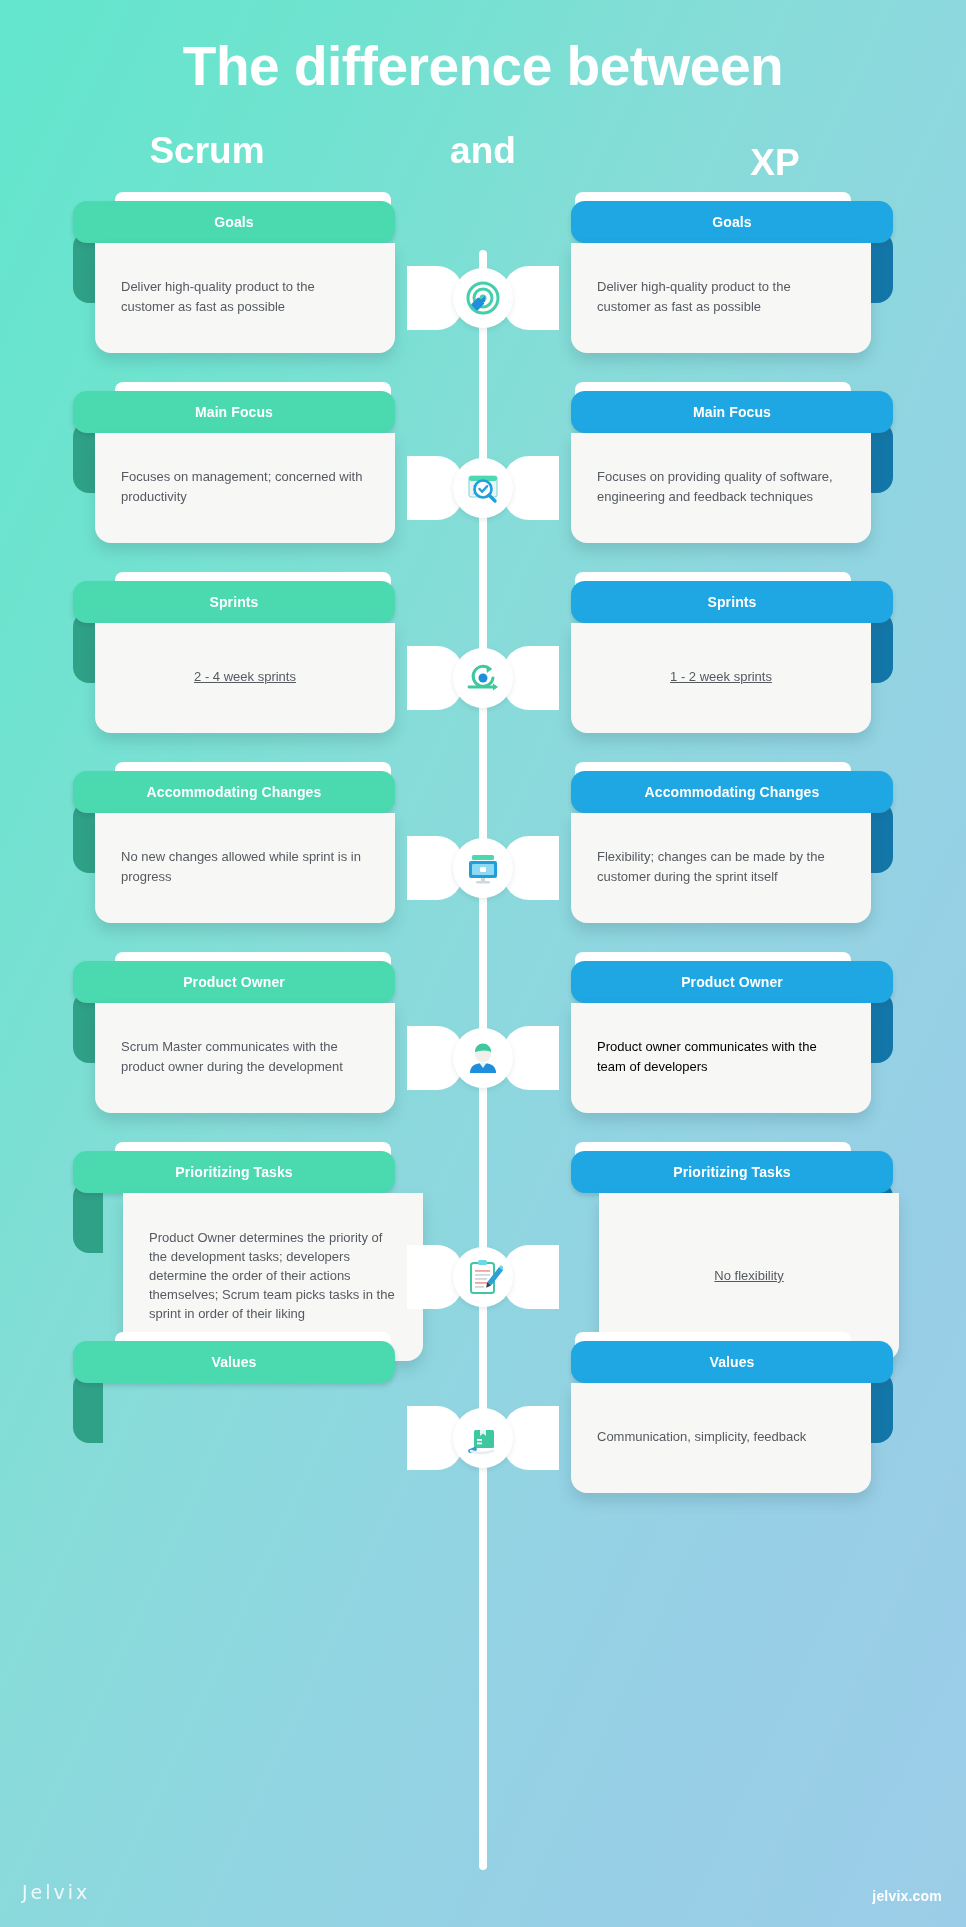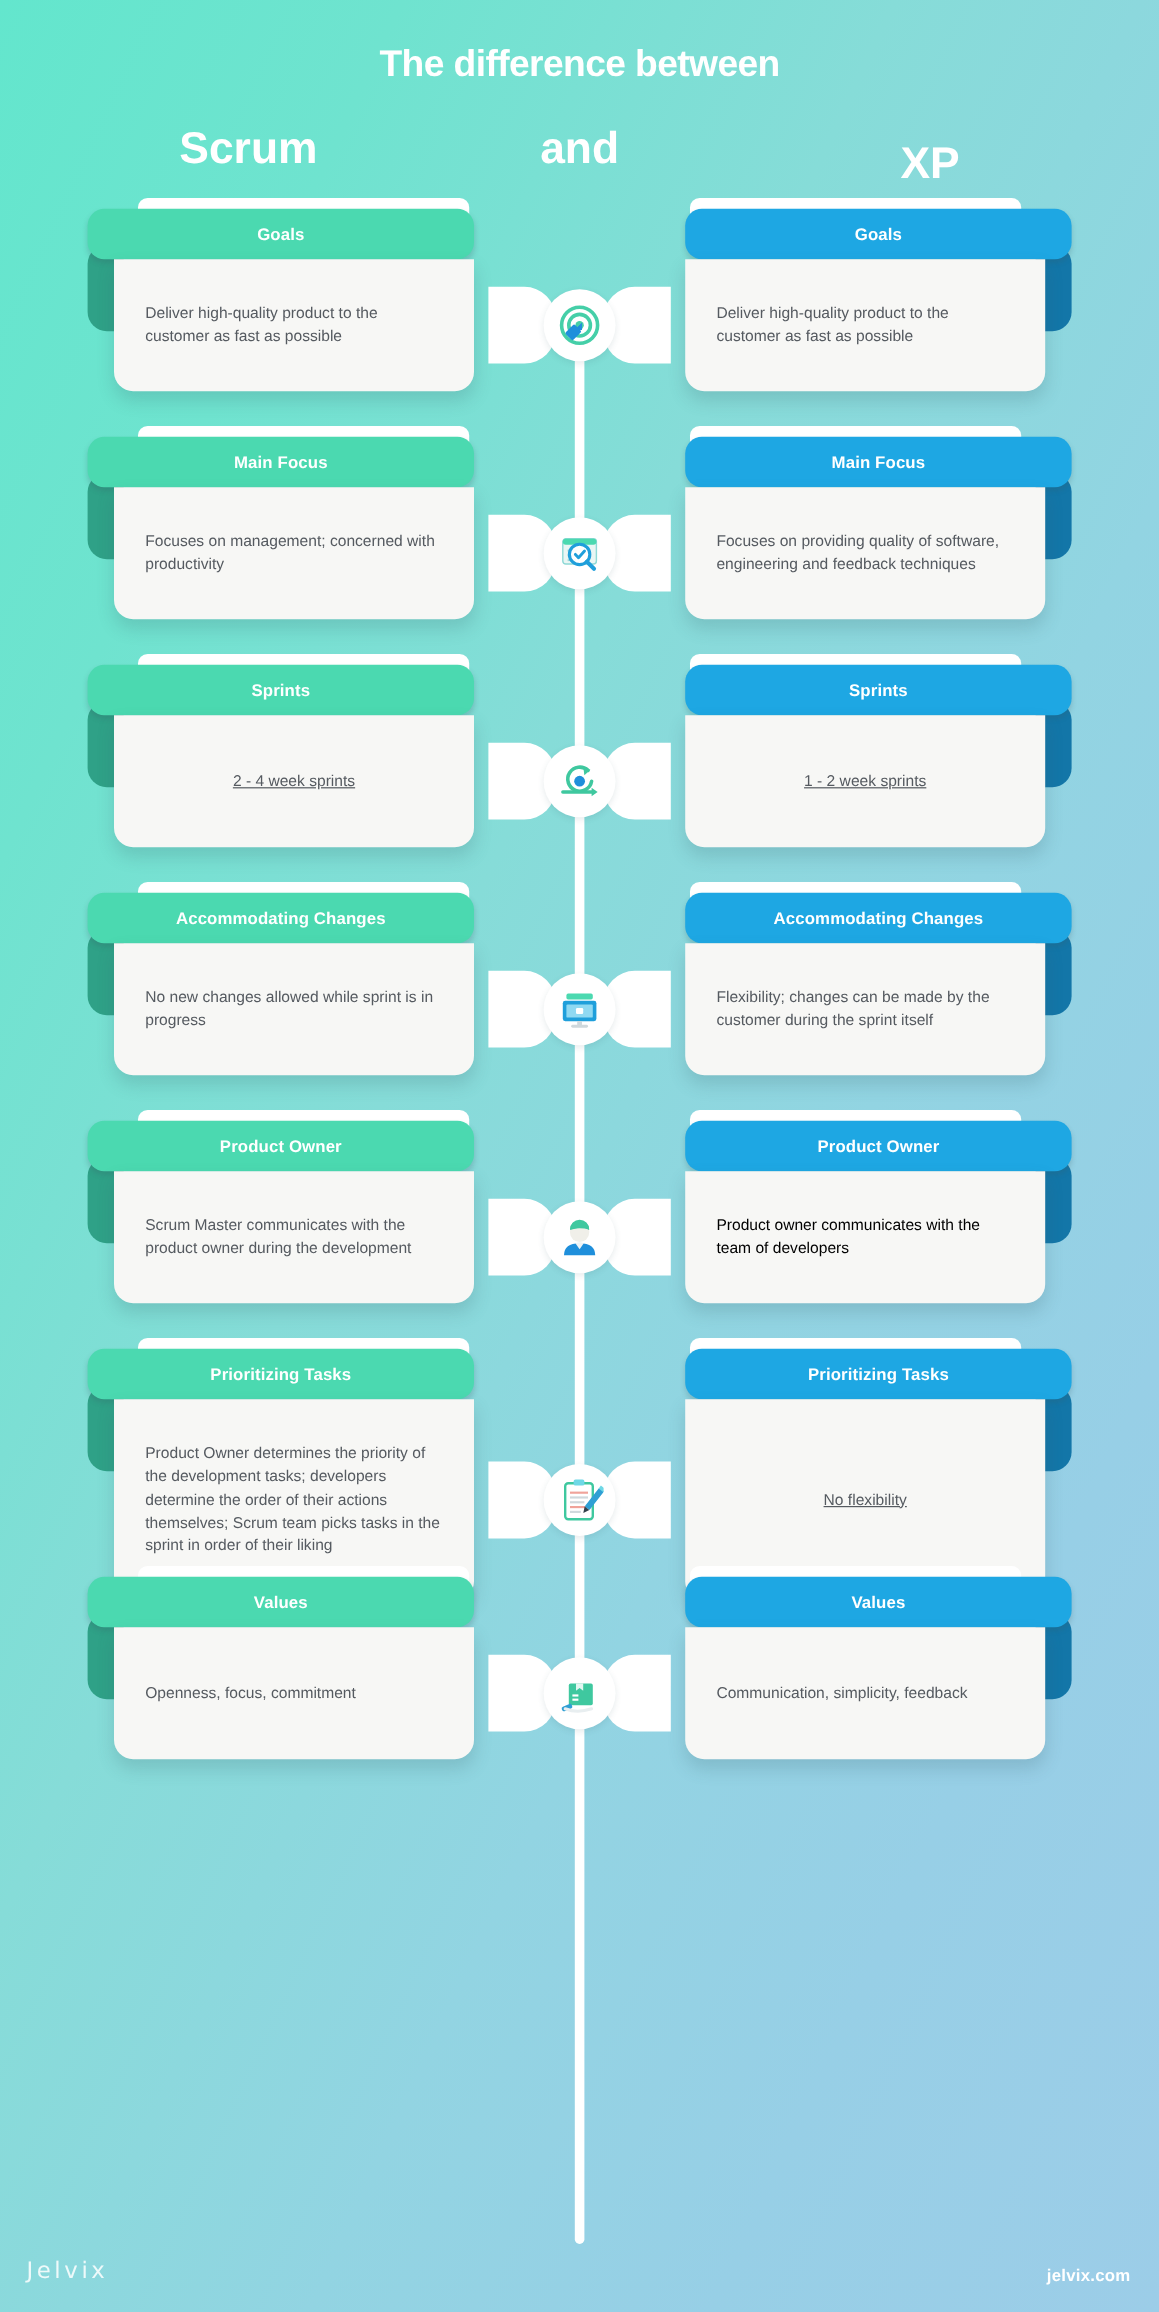--- a/index.html
+++ b/index.html
@@ -23,21 +23,21 @@
                 #92d4e2 62%,
                 #97cfe6 80%,
                 #9ccde8 100%);
     overflow: hidden;
   }
 
   
   .header { padding-top: 36px; text-align: center; }
 
   .main-title {
-    font-size: 31px;
+    font-size: 55px;
     font-weight: bold;
     color: #ffffff;
     letter-spacing: -0.5px;
     line-height: 1.1;
   }
 
   .subtitle-row {
     position: relative;
     height: 62px;
     margin-top: 34px;
@@ -152,21 +152,21 @@
 
   .body-text {
     font-size: 13px;
     line-height: 1.47;
     color: #555a60;
     width: 100%;
   }
   .body-text.center { text-align: center; text-decoration: underline; }
 
   
-  .row.tall .body { min-height: 168px; }
+  .row.tall .body { min-height: 168px; margin-left: 28px; }
 
   
   .connector {
     position: absolute;
     left: 483px;
     transform: translateX(-50%);
     z-index: 5;
     width: 140px;
     height: 80px;
     display: flex;
@@ -431,23 +431,20 @@
       </g>
     </svg>
           </div>
         </div>
       </div>
       <div class="row">
         <div class="card left">
           <div class="fold" style="background: rgb(47, 161, 135);"></div>
           <div class="sliver"></div>
           <div class="tab" style="background: rgb(75, 217, 176);">Values</div>
-          <div class="body" style="background: rgb(247, 247, 245);">
-            <div class="body-text" style="color: rgb(85, 90, 96);">Openness, focus, commitment</div>
-          </div>
         </div>
         <div class="card right">
           <div class="fold" style="background: rgb(19, 118, 168);"></div>
           <div class="sliver"></div>
           <div class="tab" style="background: rgb(30, 167, 227);">Values</div>
           <div class="body" style="background: rgb(247, 247, 245);">
             <div class="body-text" style="color: rgb(85, 90, 96);">Communication, simplicity, feedback</div>
           </div>
         </div>
         <div class="connector" style="top: 57px;">

